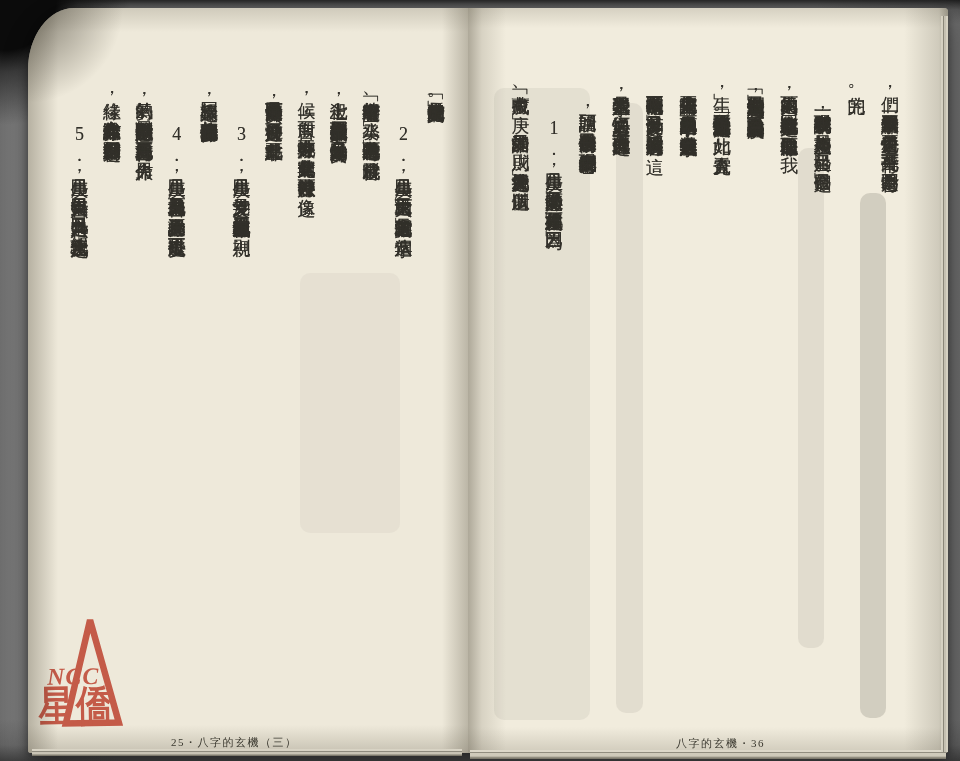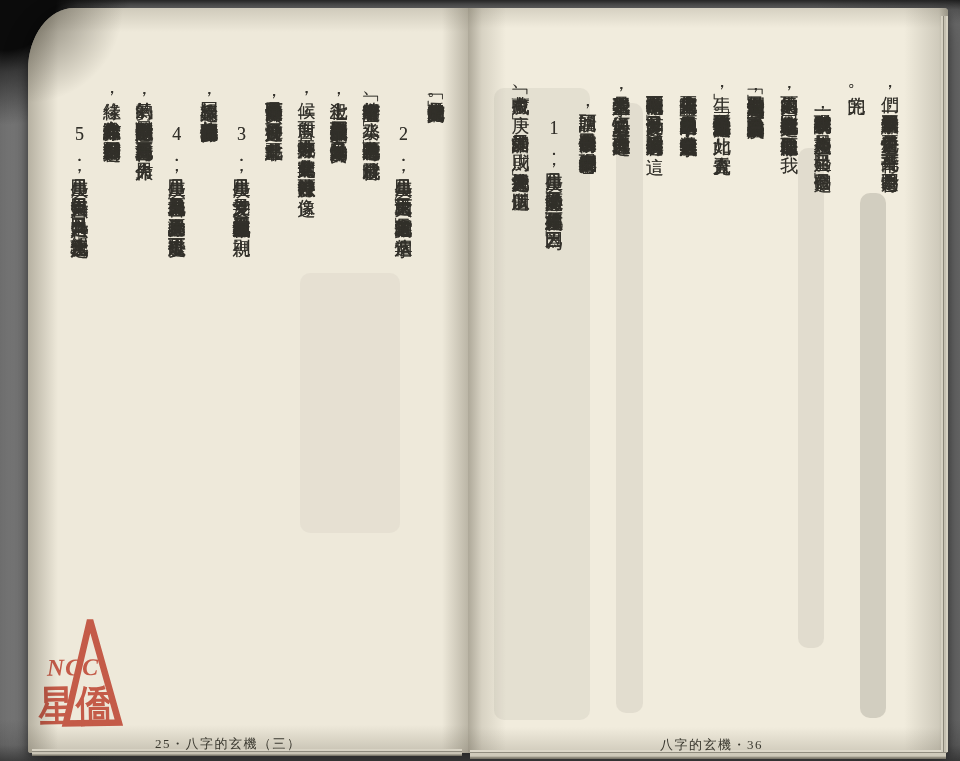--- a/index.html
+++ b/index.html
@@ -45,40 +45,40 @@
     writing-mode:vertical-rl; text-orientation:upright;
     font-size:18px; letter-spacing:.2px; color:#32302a;
     text-shadow:0 0 .5px rgba(50,48,40,.55);
   }
   .page-right .textblock { top:74px; right:42px; height:662px; }
   .page-right .textblock .tcol { line-height:33.6px; }
   .page-left  .textblock { top:80px; right:16px; height:662px; }
   .page-left  .textblock .tcol { line-height:32.4px; }
   .tcol { display:block; }
   .footer {
-    position:absolute; z-index:2; font-size:13px; color:#3a382f;
-    letter-spacing:1.5px; white-space:nowrap;
+    position:absolute; z-index:2; font-size:11px; color:#3a382f;
+    letter-spacing:1.5px; white-space:nowrap;margin-left:16px;
   }
   .page-left  .footer { left:127px; top:727px; }
   .page-right .footer { left:192px; top:728px; }
   .strip { position:absolute; z-index:1; border-radius:10px; }
   .strip-a { left:392px; top:185px; width:26px; height:525px; background:rgba(122,119,109,.26); }
   .strip-b { left:330px; top:140px; width:26px; height:500px; background:rgba(122,119,109,.13); }
   .strip-c { left:148px; top:95px;  width:27px; height:610px; background:rgba(122,119,109,.12); }
   .strip-d { left:26px;  top:80px;  width:96px; height:632px; background:rgba(122,119,109,.10); }
   .strip-e { left:272px; top:265px; width:100px; height:260px; background:rgba(122,119,109,.07); }
   .stamp {
     position:absolute; left:6px; top:598px; width:120px; height:135px;
     z-index:3; mix-blend-mode:multiply; opacity:.82; color:#c8402e;
     transform:rotate(-1deg);
   }
   .stamp svg { position:absolute; left:0; top:0; }
   .stamp svg polygon { fill:none; stroke:#c8402e; stroke-width:6.5; }
   .stamp-ncc {
-    position:absolute; left:13px; top:48px; font-size:24px; font-weight:bold;
+    position:absolute; left:13px; top:57px; font-size:24px; font-weight:bold;
     font-style:italic; letter-spacing:1px;
   }
   .stamp-brand {
     position:absolute; left:4px; top:72px; font-size:42px; font-weight:bold;
     letter-spacing:2px; transform:scaleX(.85); transform-origin:left;
     white-space:nowrap;
   }
   .edge { position:absolute; }
   .edge-bl {
     left:32px; top:749px; width:430px; height:7px;

